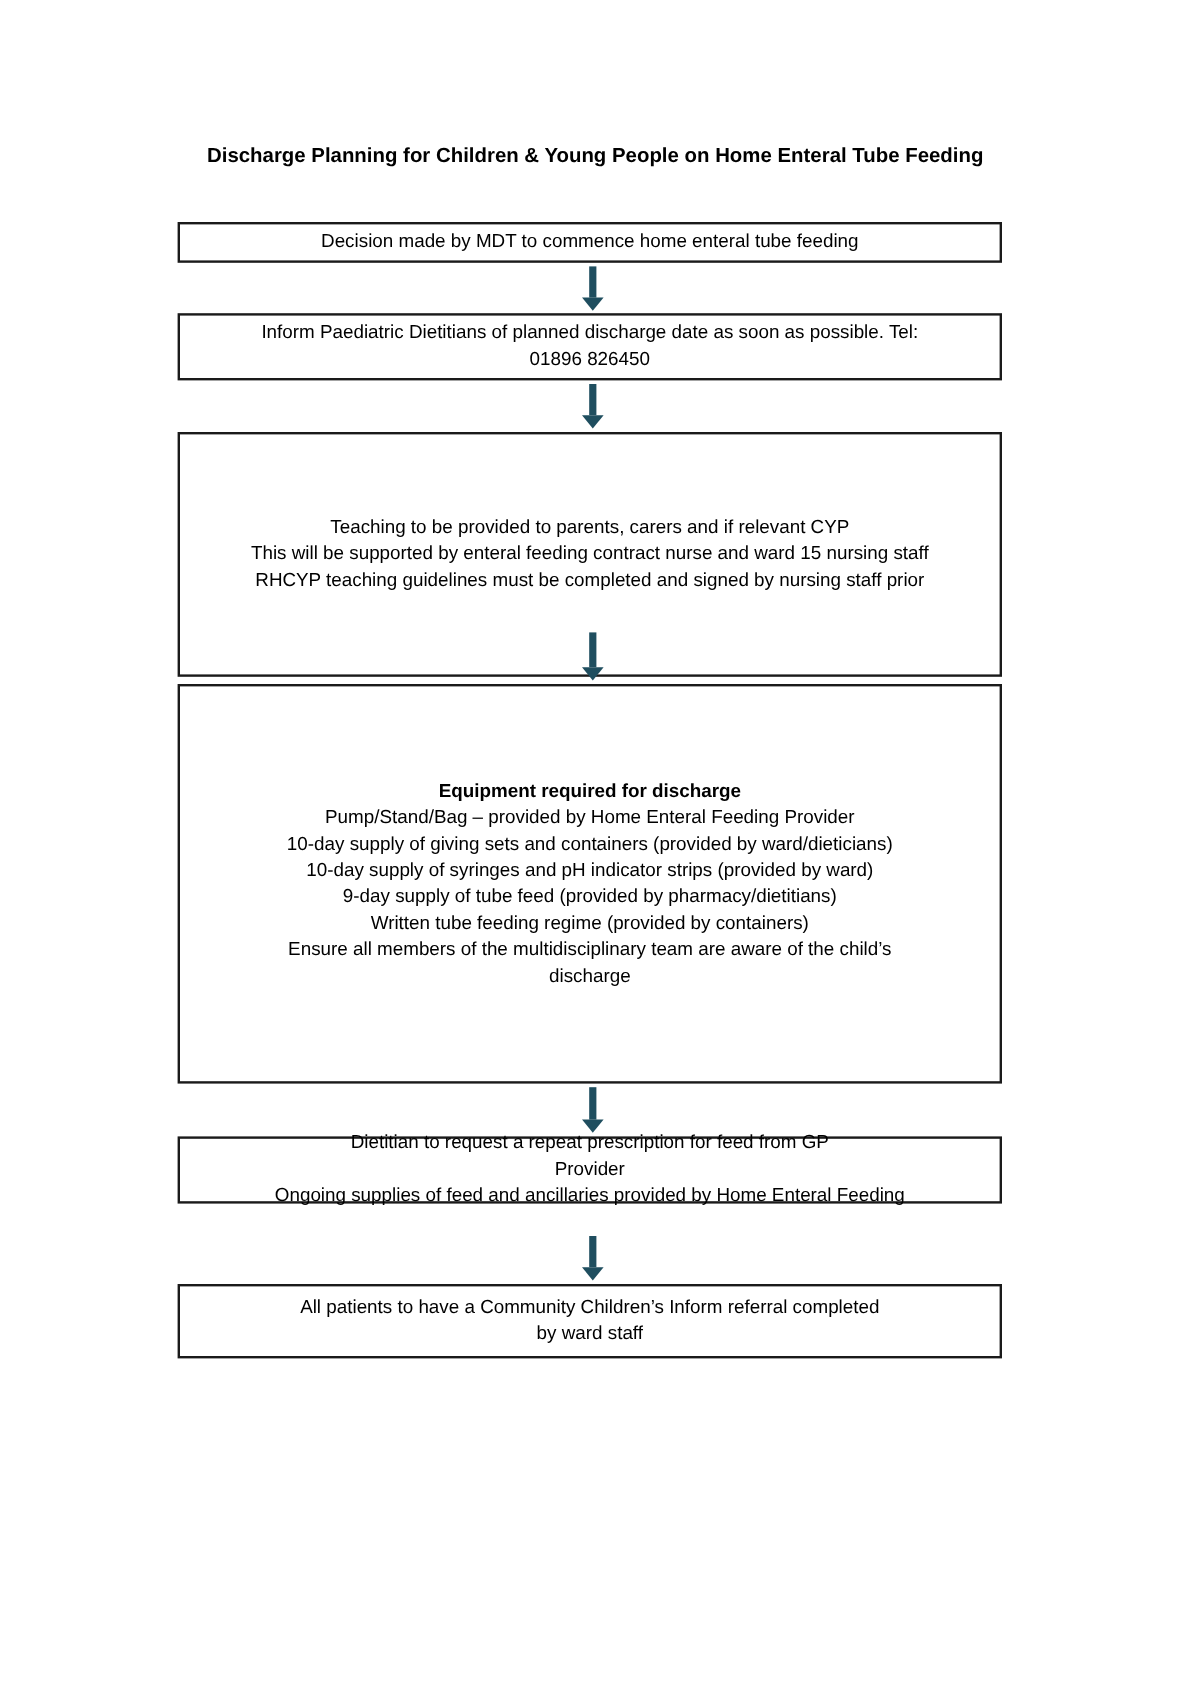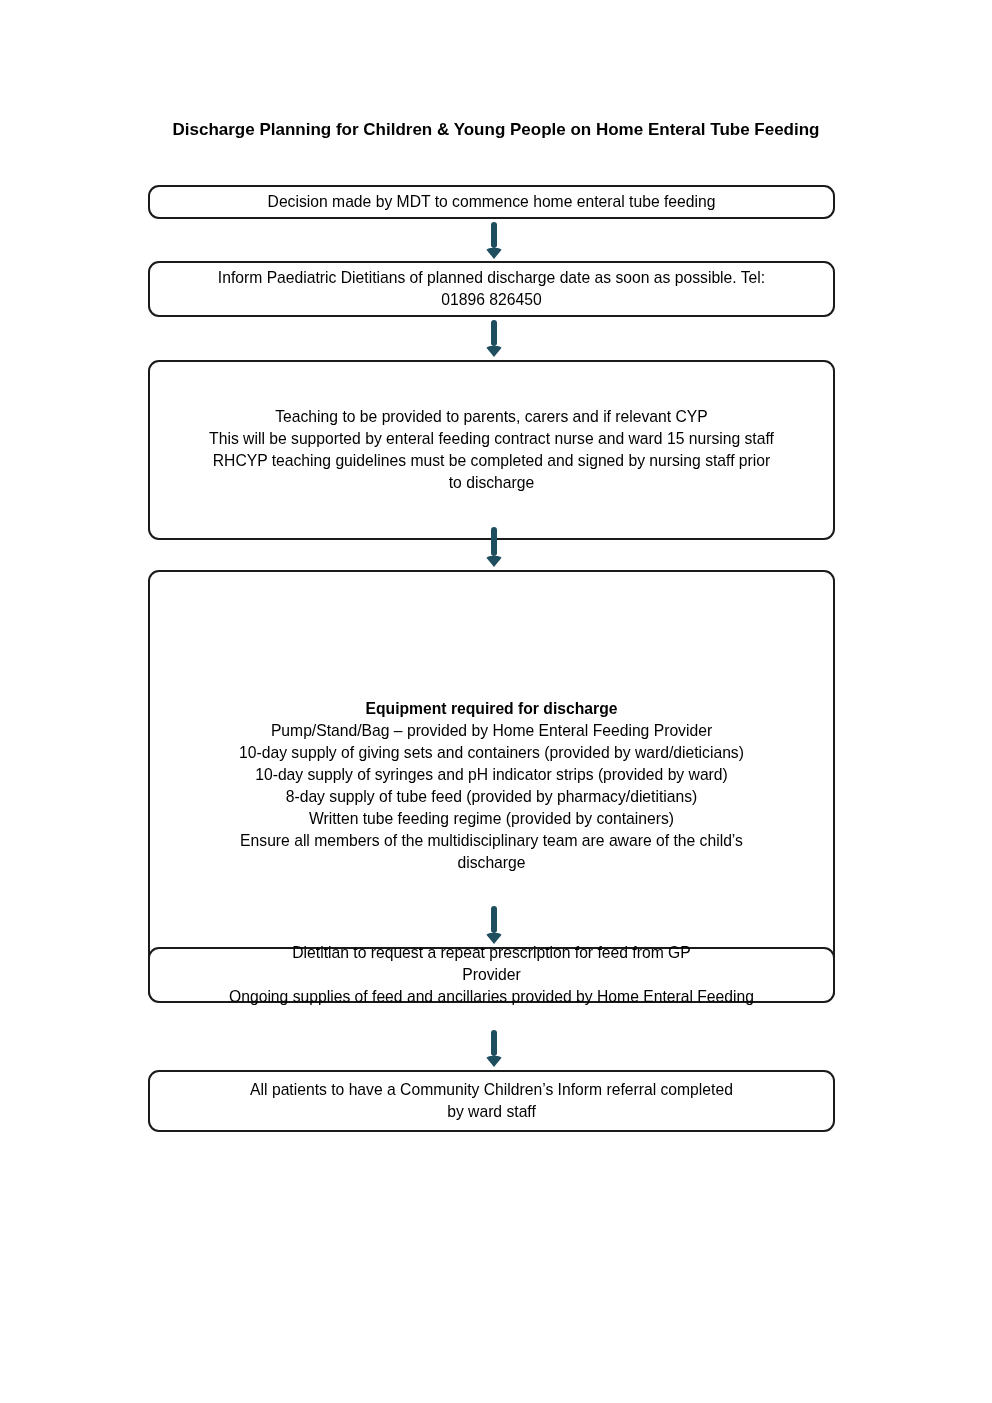--- a/index.html
+++ b/index.html
@@ -1,21 +1,21 @@
 <!DOCTYPE html>
 <html style="--arrow: #1f4e5f; --border: #1a1a1a; --text: #000000; --bg: #ffffff;"><head>
 <meta charset="utf-8">
 <style>
   :root {
     --arrow: #1f4e5f;
     --border: #1a1a1a;
     --text: #000000;
     --bg: #ffffff;
   }
-  * { margin: 0; padding: 0; box-sizing: border-box; border-radius: 11px; }
+  * { margin: 0; padding: 0; box-sizing: border-box; }
   html, body { background: #ffffff; }
   .page {
     position: relative;
     width: 992px;
     height: 1403px;
     background: var(--bg);
     font-family: "Liberation Sans", "DejaVu Sans", sans-serif;
     color: var(--text);
     margin: 0 auto;
     overflow: hidden;
@@ -93,51 +93,50 @@
       <div class="line">Inform Paediatric Dietitians of planned discharge date as soon as possible. Tel:</div>
       <div class="line">01896 826450</div>
     </div>
   </div>
 
   <div class="arrow" style="top:320px;height:37px">
     <div class="shaft"></div>
     <div class="head"></div>
   </div>
 
-  <div class="box" style="top:360px;height:180px">
+  <div class="box" style="top:360px;height:204px">
     <div class="para">
       <div class="line">Teaching to be provided to parents, carers and if relevant CYP</div>
     </div>
     <div class="para">
       <div class="line">This will be supported by enteral feeding contract nurse and ward 15 nursing staff</div>
     </div>
     <div class="para">
       <div class="line">RHCYP teaching guidelines must be completed and signed by nursing staff prior</div>
-      <div class="line">to discharge</div>
     </div>
   </div>
 
   <div class="arrow" style="top:527px;height:40px">
     <div class="shaft"></div>
     <div class="head"></div>
   </div>
 
-  <div class="box" style="top:570px;height:432px">
+  <div class="box" style="top:570px;height:333px">
     <div class="para heading">Equipment required for discharge</div>
     <div class="para">
       <div class="line">Pump/Stand/Bag – provided by Home Enteral Feeding Provider</div>
     </div>
     <div class="para">
       <div class="line">10-day supply of giving sets and containers (provided by ward/dieticians)</div>
     </div>
     <div class="para">
       <div class="line">10-day supply of syringes and pH indicator strips (provided by ward)</div>
     </div>
     <div class="para">
-      <div class="line">8-day supply of tube feed (provided by pharmacy/dietitians)</div>
+      <div class="line">9-day supply of tube feed (provided by pharmacy/dietitians)</div>
     </div>
     <div class="para">
       <div class="line">Written tube feeding regime (provided by containers)</div>
     </div>
     <div class="para">
       <div class="line">Ensure all members of the multidisciplinary team are aware of the child’s</div>
       <div class="line">discharge</div>
     </div>
   </div>
 

